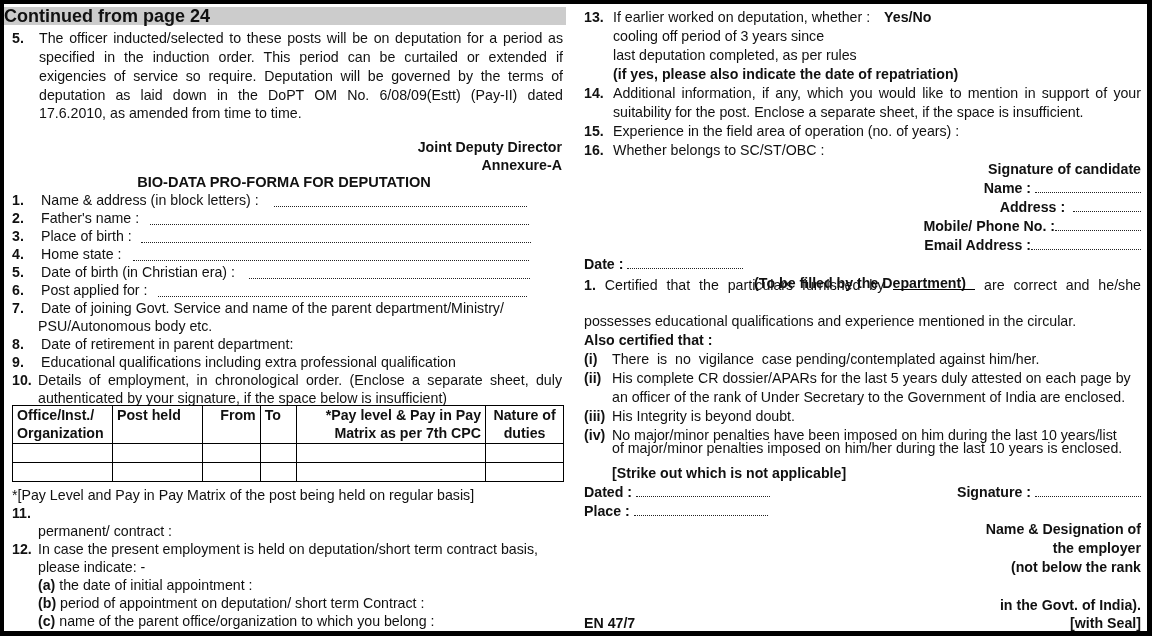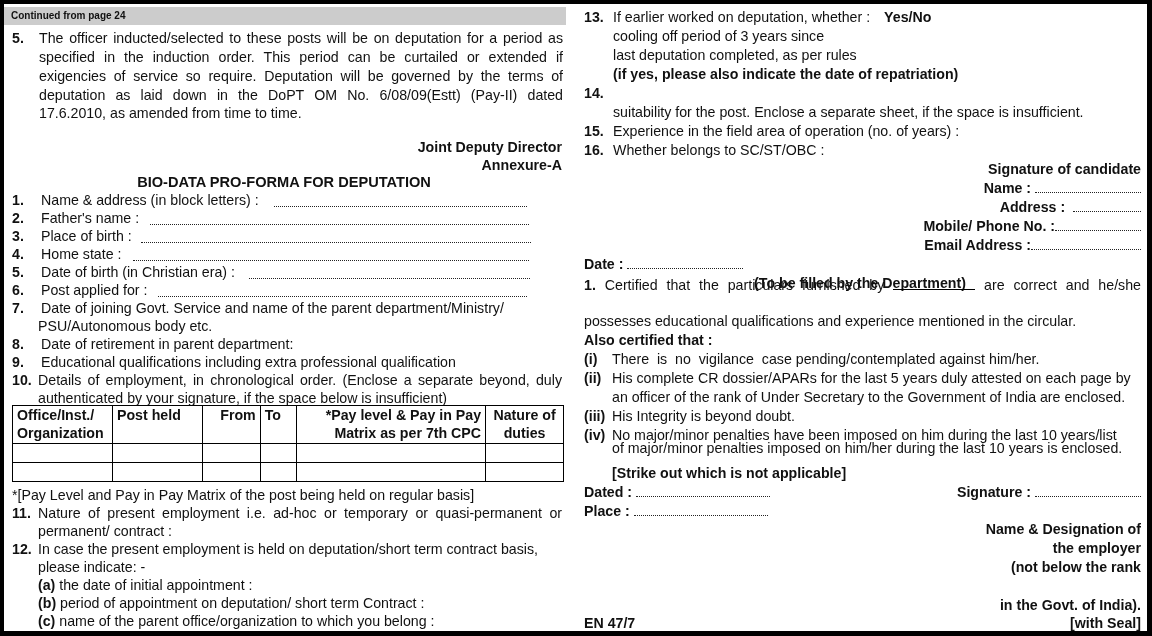--- a/index.html
+++ b/index.html
@@ -7,21 +7,21 @@
   .page {
     position: relative; width: 1152px; height: 636px; box-sizing: border-box;
     border-top: 4px solid #000; border-right: 5px solid #000; border-bottom: 5px solid #000; border-left: 4px solid #000;
     font-family: "Liberation Sans", sans-serif; font-size: 14.2px; color: #111; line-height: 18.6px;
     background: #fff;
   }
   .abs { position: absolute; }
   .b { font-weight: bold; }
   .gray-bar {
     position: absolute; left: 0; top: 3px; width: 562px; height: 18px; background: #cccccc;
-    font-weight: bold; font-size: 10px; line-height: 18px; padding-left: 7px; box-sizing: border-box;
+    font-weight: bold; font-size: 18px; line-height: 18px; box-sizing: border-box;
   }
   .num { position: absolute; font-weight: bold; }
   .right { text-align: right; }
   .center { text-align: center; }
   .line { position: absolute; white-space: nowrap; }
   .dots { display: inline-block; border-bottom: 1.5px dotted #222; height: 12px; vertical-align: baseline; }
   table.emp {
     position: absolute; left: 8px; top: 401px; width: 552px; border-collapse: collapse;
   }
   table.emp th, table.emp td { border: 1px solid #000; padding: 0 4px; font-size: 14.2px; line-height: 18px; }
@@ -88,21 +88,21 @@
 
     <div class="line" style="left:8px; top:331px;">
       <span class="b" style="display:inline-block;width:29px;">8.</span><span>Date of retirement in parent department:</span>
     </div>
 
     <div class="line" style="left:8px; top:349px;">
       <span class="b" style="display:inline-block;width:29px;">9.</span><span>Educational qualifications including extra professional qualification</span>
     </div>
 
     <span class="num" style="left:8px; top:367px;">10.</span>
-    <div class="line" style="left:34px; top:367px; width:524px; text-align:justify; text-align-last:justify;">Details of employment, in chronological order. (Enclose a separate beyond, duly</div>
+    <div class="line" style="left:34px; top:367px; width:524px; text-align:justify; text-align-last:justify;">Details of employment, in chronological order. (Enclose a separate sheet, duly</div>
     <div class="line" style="left:34px; top:385px;">authenticated by your signature, if the space below is insufficient)</div>
   </div>
 
   <table class="emp">
     <colgroup>
       <col style="width:100px">
         <col style="width:90px">
         <col style="width:58px">
         <col style="width:36px">
         <col style="width:190px">
@@ -134,39 +134,39 @@
         <td></td>
         <td></td>
         <td></td>
       </tr>
     </tbody>
   </table>
 
   <div class="line" style="left:8px; top:482px;">*[Pay Level and Pay in Pay Matrix of the post being held on regular basis]</div>
 
   <span class="num" style="left:8px; top:500px;">11.</span>
-  <div class="line" style="left:34px; top:500px; width:524px; text-align:justify; text-align-last:justify;">Nature of present employment i.e. ad-hoc or temporary or quasi-permanent or</div>
   <div class="line" style="left:34px; top:518px;">permanent/ contract :</div>
 
   <span class="num" style="left:8px; top:536px;">12.</span>
   <div class="line" style="left:34px; top:536px;">In case the present employment is held on deputation/short term contract basis,</div>
   <div class="line" style="left:34px; top:554px;">please indicate: -</div>
   <div class="line" style="left:34px; top:572px;"><span class="b">(a)</span><span> the date of initial appointment :</span></div>
   <div class="line" style="left:34px; top:590px;"><span class="b">(b)</span><span> period of appointment on deputation/ short term Contract :</span></div>
   <div class="line" style="left:34px; top:608px;"><span class="b">(c)</span><span> name of the parent office/organization to which you belong :</span></div>
 
   <span class="num" style="left:580px; top:4px;">13.</span>
   <div class="line" style="left:609px; top:4px;">
     <span>If earlier worked on deputation, whether :</span><span class="b" style="margin-left:14px;">Yes/No</span>
   </div>
   <div class="line" style="left:609px; top:23px;">cooling off period of 3 years since</div>
   <div class="line" style="left:609px; top:42px;">last deputation completed, as per rules</div>
   <div class="line b" style="left:609px; top:61px;">(if yes, please also indicate the date of repatriation)</div>
 
   <span class="num" style="left:580px; top:80px;">14.</span>
+  <div class="line" style="left:609px; top:80px; width:528px; text-align:justify; text-align-last:justify;">Additional information, if any, which you would like to mention in support of your</div>
   <div class="line" style="left:609px; top:99px;">suitability for the post. Enclose a separate sheet, if the space is insufficient.</div>
 
   <span class="num" style="left:580px; top:118px;">15.</span>
   <div class="line" style="left:609px; top:118px;">Experience in the field area of operation (no. of years) :</div>
 
   <span class="num" style="left:580px; top:137px;">16.</span>
   <div class="line" style="left:609px; top:137px;">Whether belongs to SC/ST/OBC :</div>
 
   <div class="line b right" style="left:800px; width:337px; top:156px;">Signature of candidate</div>
   <div class="line b right" style="left:800px; width:337px; top:175px;"><span>Name : </span><span class="dots" style="width:106px;"></span></div>

